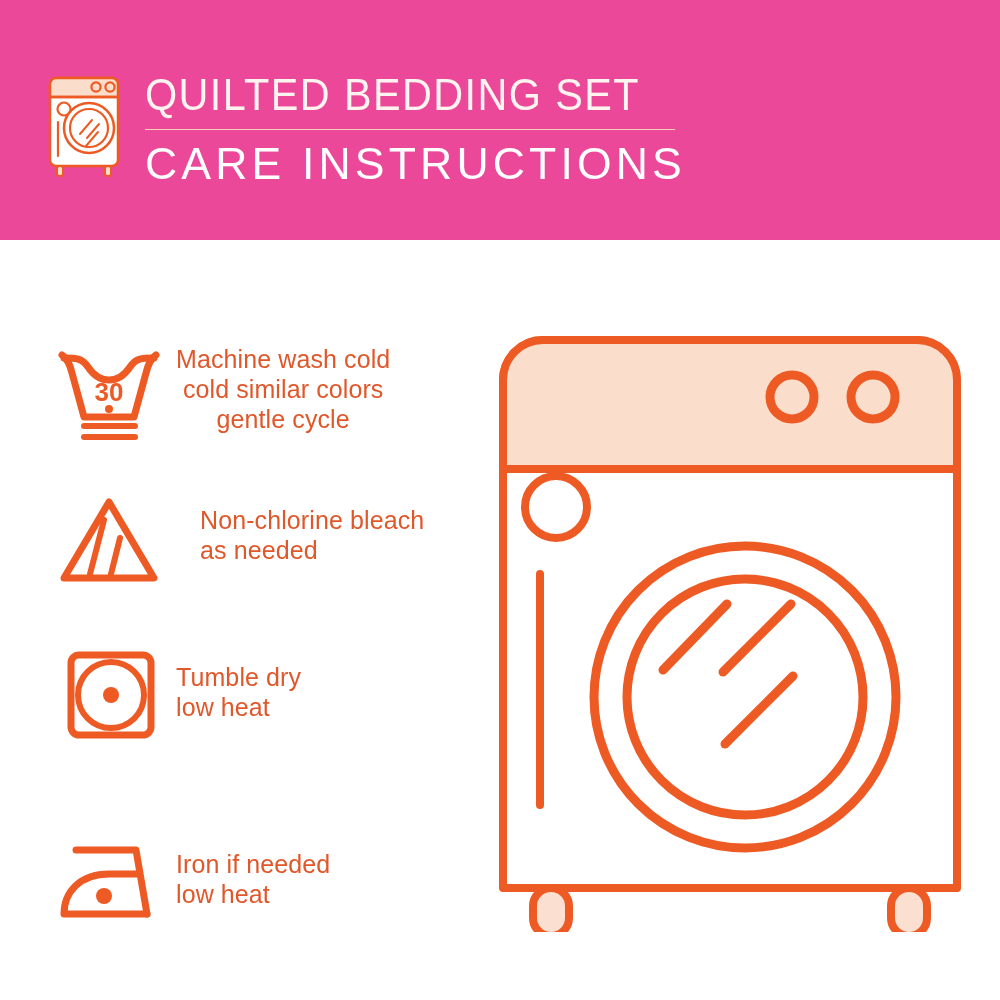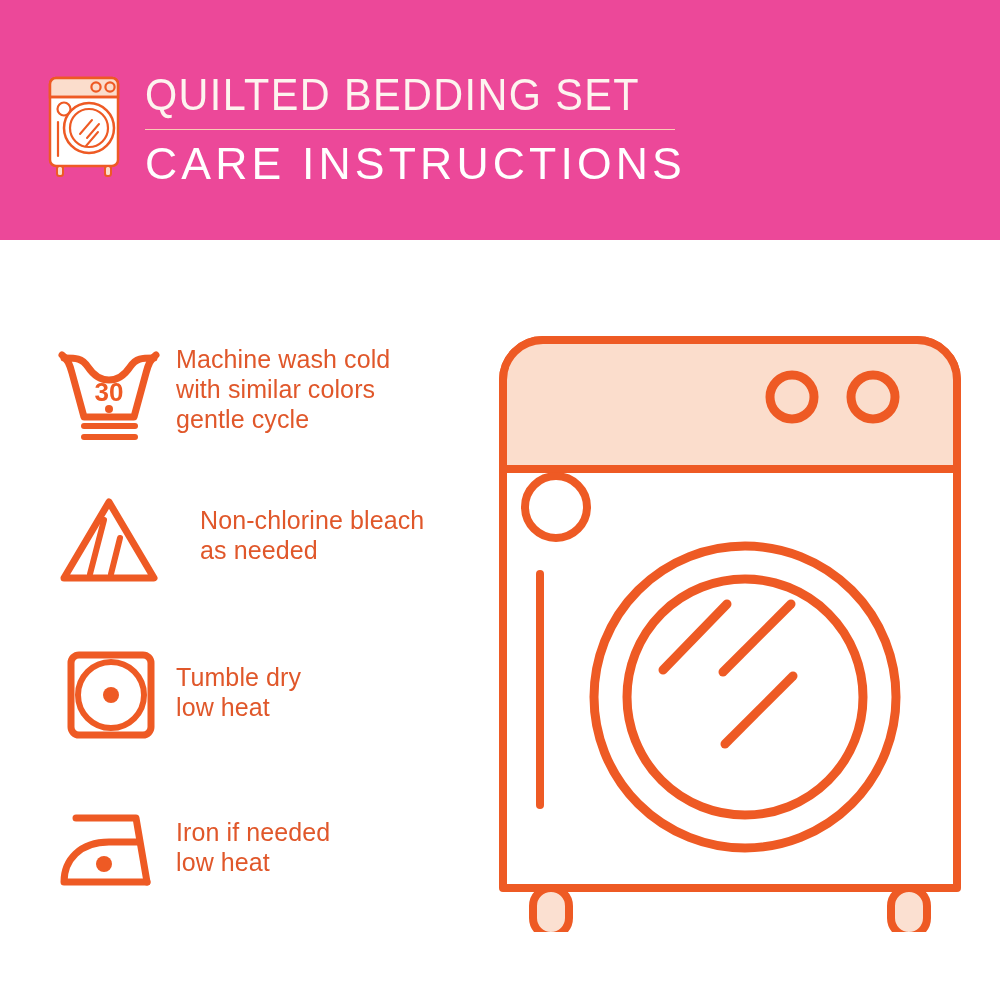--- a/index.html
+++ b/index.html
@@ -79,41 +79,41 @@
   .care-row {
     position: absolute;
     left: 0;
     width: 470px;
     display: flex;
     align-items: flex-start;
   }
   .care-row.r0 { top: 100px; }
   .care-row.r1 { top: 245px; gap: 24px; }
   .care-row.r2 { top: 400px; }
-  .care-row.r3 { top: 555px; }
+  .care-row.r3 { top: 587px; }
 
   .care-icon {
     width: 120px;
     min-width: 120px;
     height: 110px;
     margin-left: 44px;
     display: flex;
     align-items: center;
     justify-content: flex-end;
   }
   .care-text {
     margin-left: 12px;
     color: #e0572a;
     font-size: 25px;
     line-height: 30px;
     font-weight: 500;
     padding-top: 10px;
     letter-spacing: 0.1px;
   }
-  .care-row.r0 .care-text { padding-top: 4px; }
+  .care-row.r0 .care-text { padding-top: 4px; text-align: center; }
   .care-row.r1 .care-text { padding-top: 20px; }
   .care-row.r2 .care-text { padding-top: 22px; }
   .care-row.r3 .care-text { padding-top: 22px; }
   .care-text .line { display: block; white-space: nowrap; }
 
   
   .machine-illustration {
     position: absolute;
     left: 495px;
     top: 332px;
@@ -173,21 +173,21 @@
           <text x="55" y="56" text-anchor="middle" font-family="Liberation Sans, sans-serif" font-size="26" font-weight="700" fill="#ee5a24">30</text>
 
           <circle cx="55" cy="64" r="4" fill="#ee5a24"></circle>
 
           <rect x="27" y="78" width="57" height="6" rx="3" fill="#ee5a24"></rect>
           <rect x="27" y="89" width="57" height="6" rx="3" fill="#ee5a24"></rect>
         </svg>
       </div>
       <div class="care-text">
         <span class="line">Machine wash cold</span>
-        <span class="line">with similar colors</span>
+        <span class="line">cold similar colors</span>
         <span class="line">gentle cycle</span>
       </div>
     </div>
 
     <div class="care-row r1">
       <div class="care-icon">
         <svg viewBox="0 0 110 100" width="110" height="100" xmlns="http://www.w3.org/2000/svg">
           <path d="M55 12 L100 88 L10 88 Z" fill="none" stroke="#ee5a24" stroke-width="7" stroke-linejoin="round"></path>
           <line x1="50" y1="30" x2="36" y2="84" stroke="#ee5a24" stroke-width="6" stroke-linecap="round"></line>
           <line x1="66" y1="48" x2="57" y2="84" stroke="#ee5a24" stroke-width="6" stroke-linecap="round"></line>

